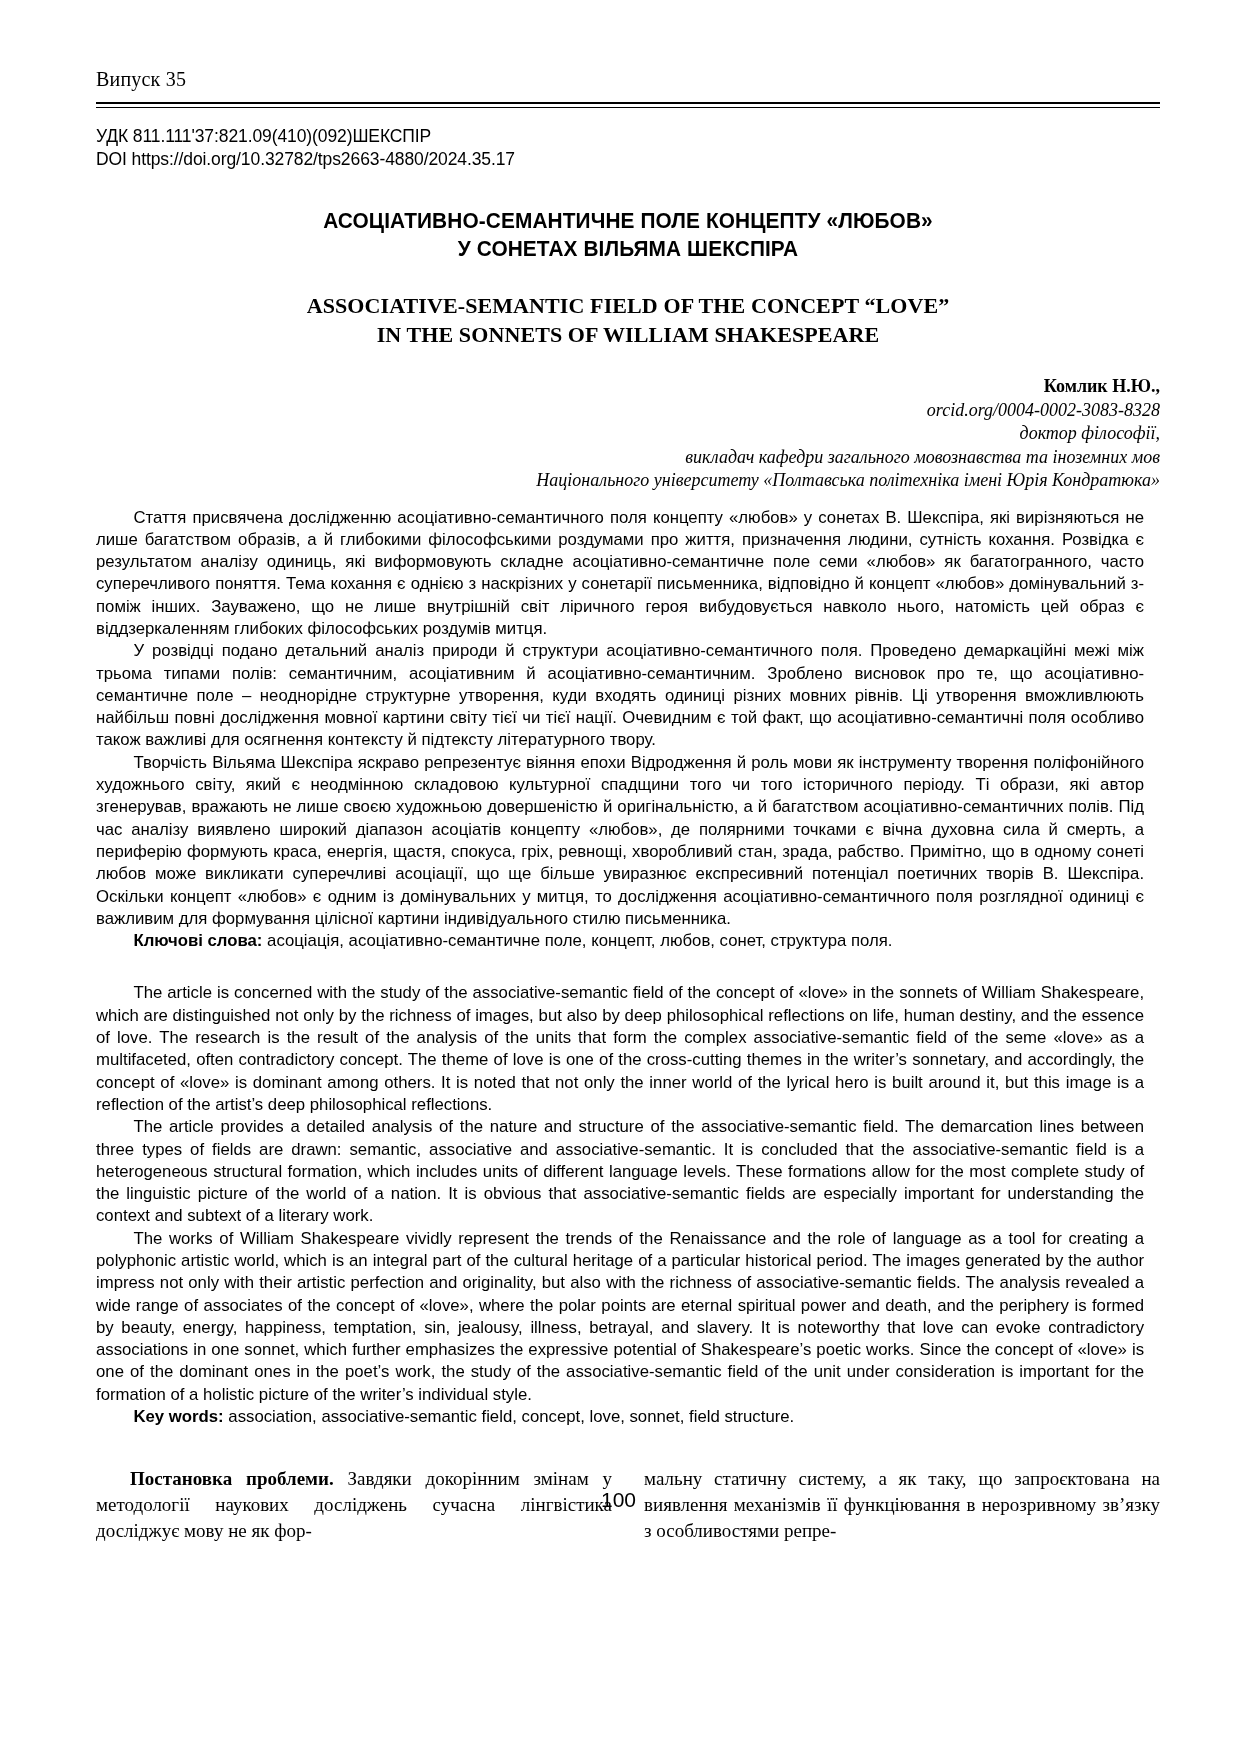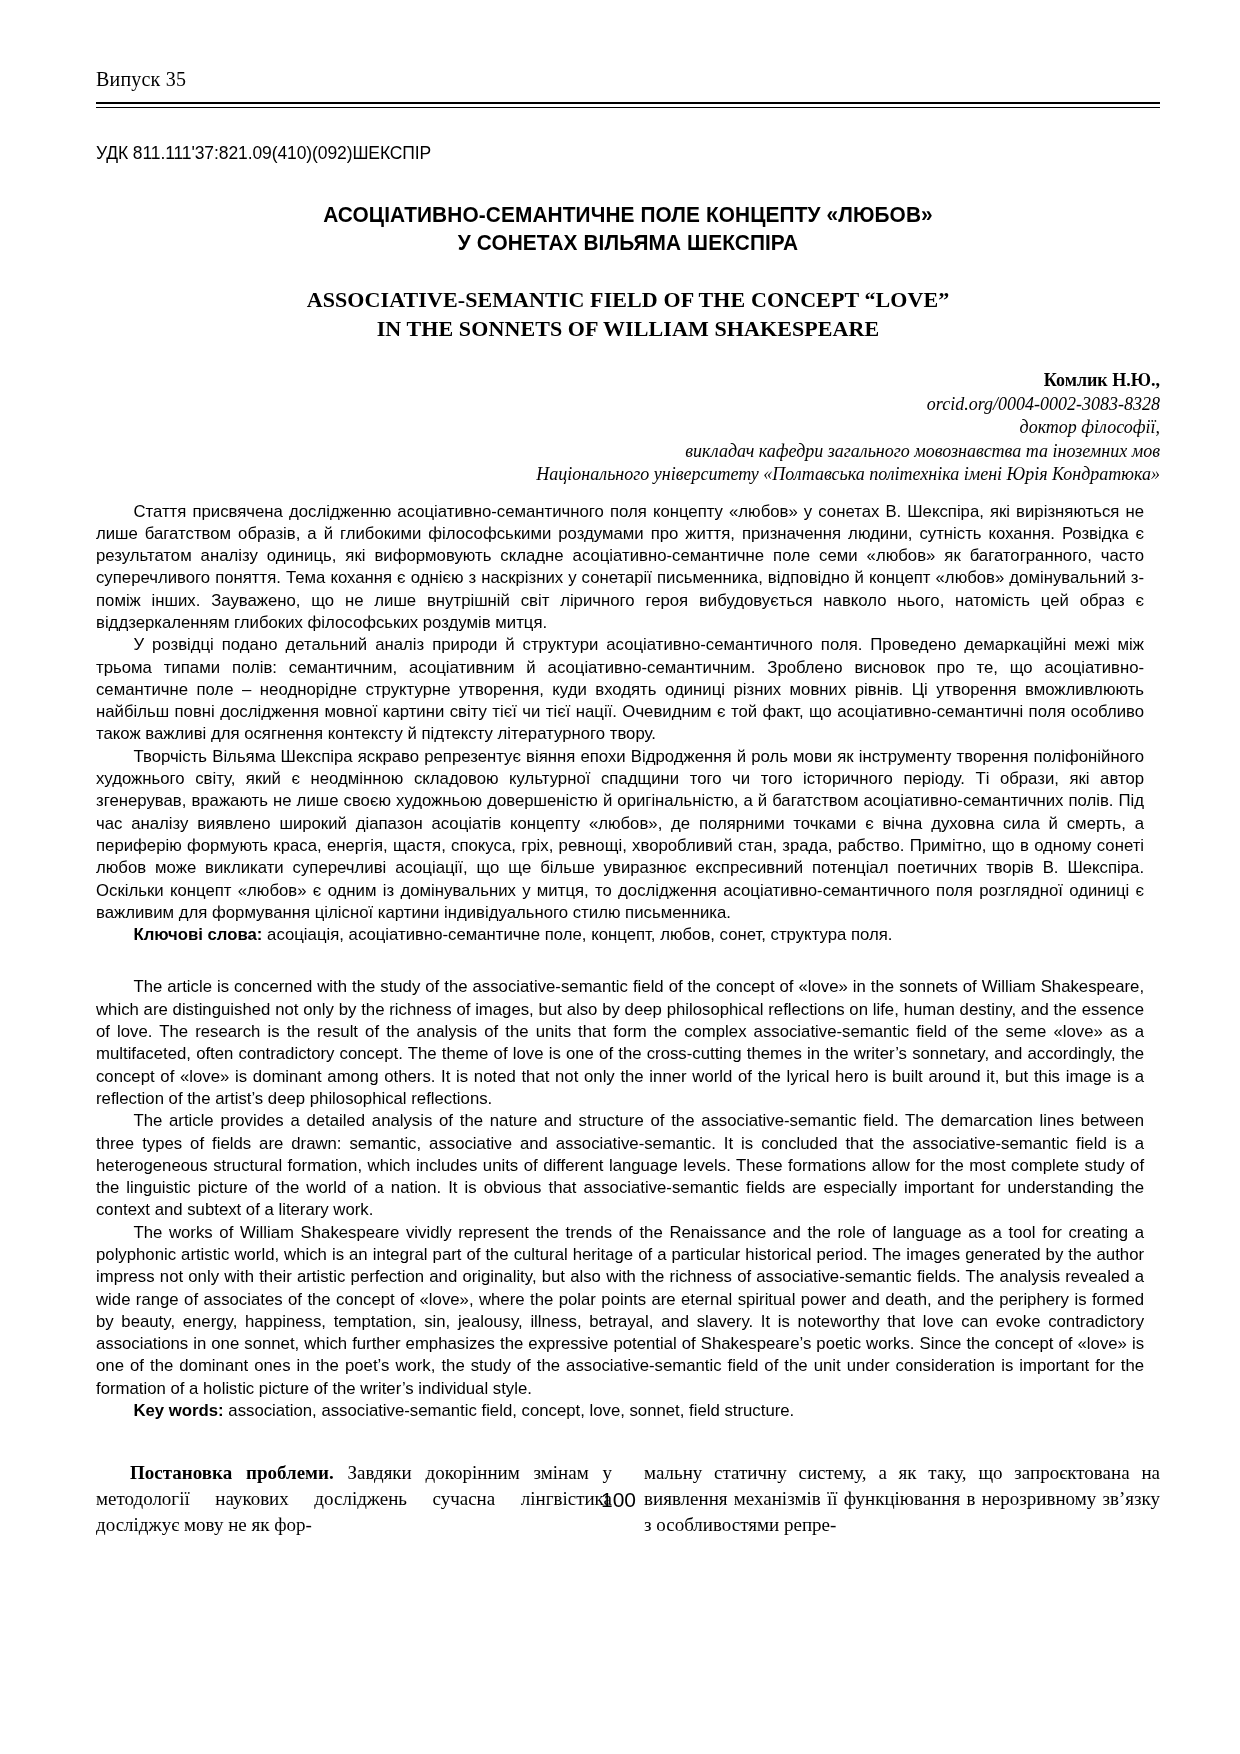--- a/index.html
+++ b/index.html
@@ -34,21 +34,21 @@
   .rule-double {
     margin-top: 10px;
     border-top: 2px solid #000;
     border-bottom: 1px solid #000;
     height: 3px;
     box-sizing: content-box;
   }
 
   
   .ids {
-    margin-top: 34px;
+    margin-top: 17px;
     font-family: "Liberation Sans", sans-serif;
     font-size: 17.5px;
     line-height: 23px;
     letter-spacing: -0.1px;
   }
 
   
   .title-ua {
     margin-top: 36px;
     text-align: center;
@@ -143,20 +143,21 @@
 </head>
 <body>
 
 <div class="page">
 
   <div class="running-head">Випуск 35</div>
   <div class="rule-double"></div>
 
   <div class="ids">
     <div>УДК 811.111'37:821.09(410)(092)ШЕКСПІР</div>
+    <div>DOI https://doi.org/10.32782/tps2663-4880/2024.35.17</div>
   </div>
 
   <div class="title-ua">
     <div>АСОЦІАТИВНО-СЕМАНТИЧНЕ ПОЛЕ КОНЦЕПТУ «ЛЮБОВ»</div>
     <div>У СОНЕТАХ ВІЛЬЯМА ШЕКСПІРА</div>
   </div>
 
   <div class="title-en">
     <div>ASSOCIATIVE-SEMANTIC FIELD OF THE CONCEPT “LOVE”</div>
     <div>IN THE SONNETS OF WILLIAM SHAKESPEARE</div>

